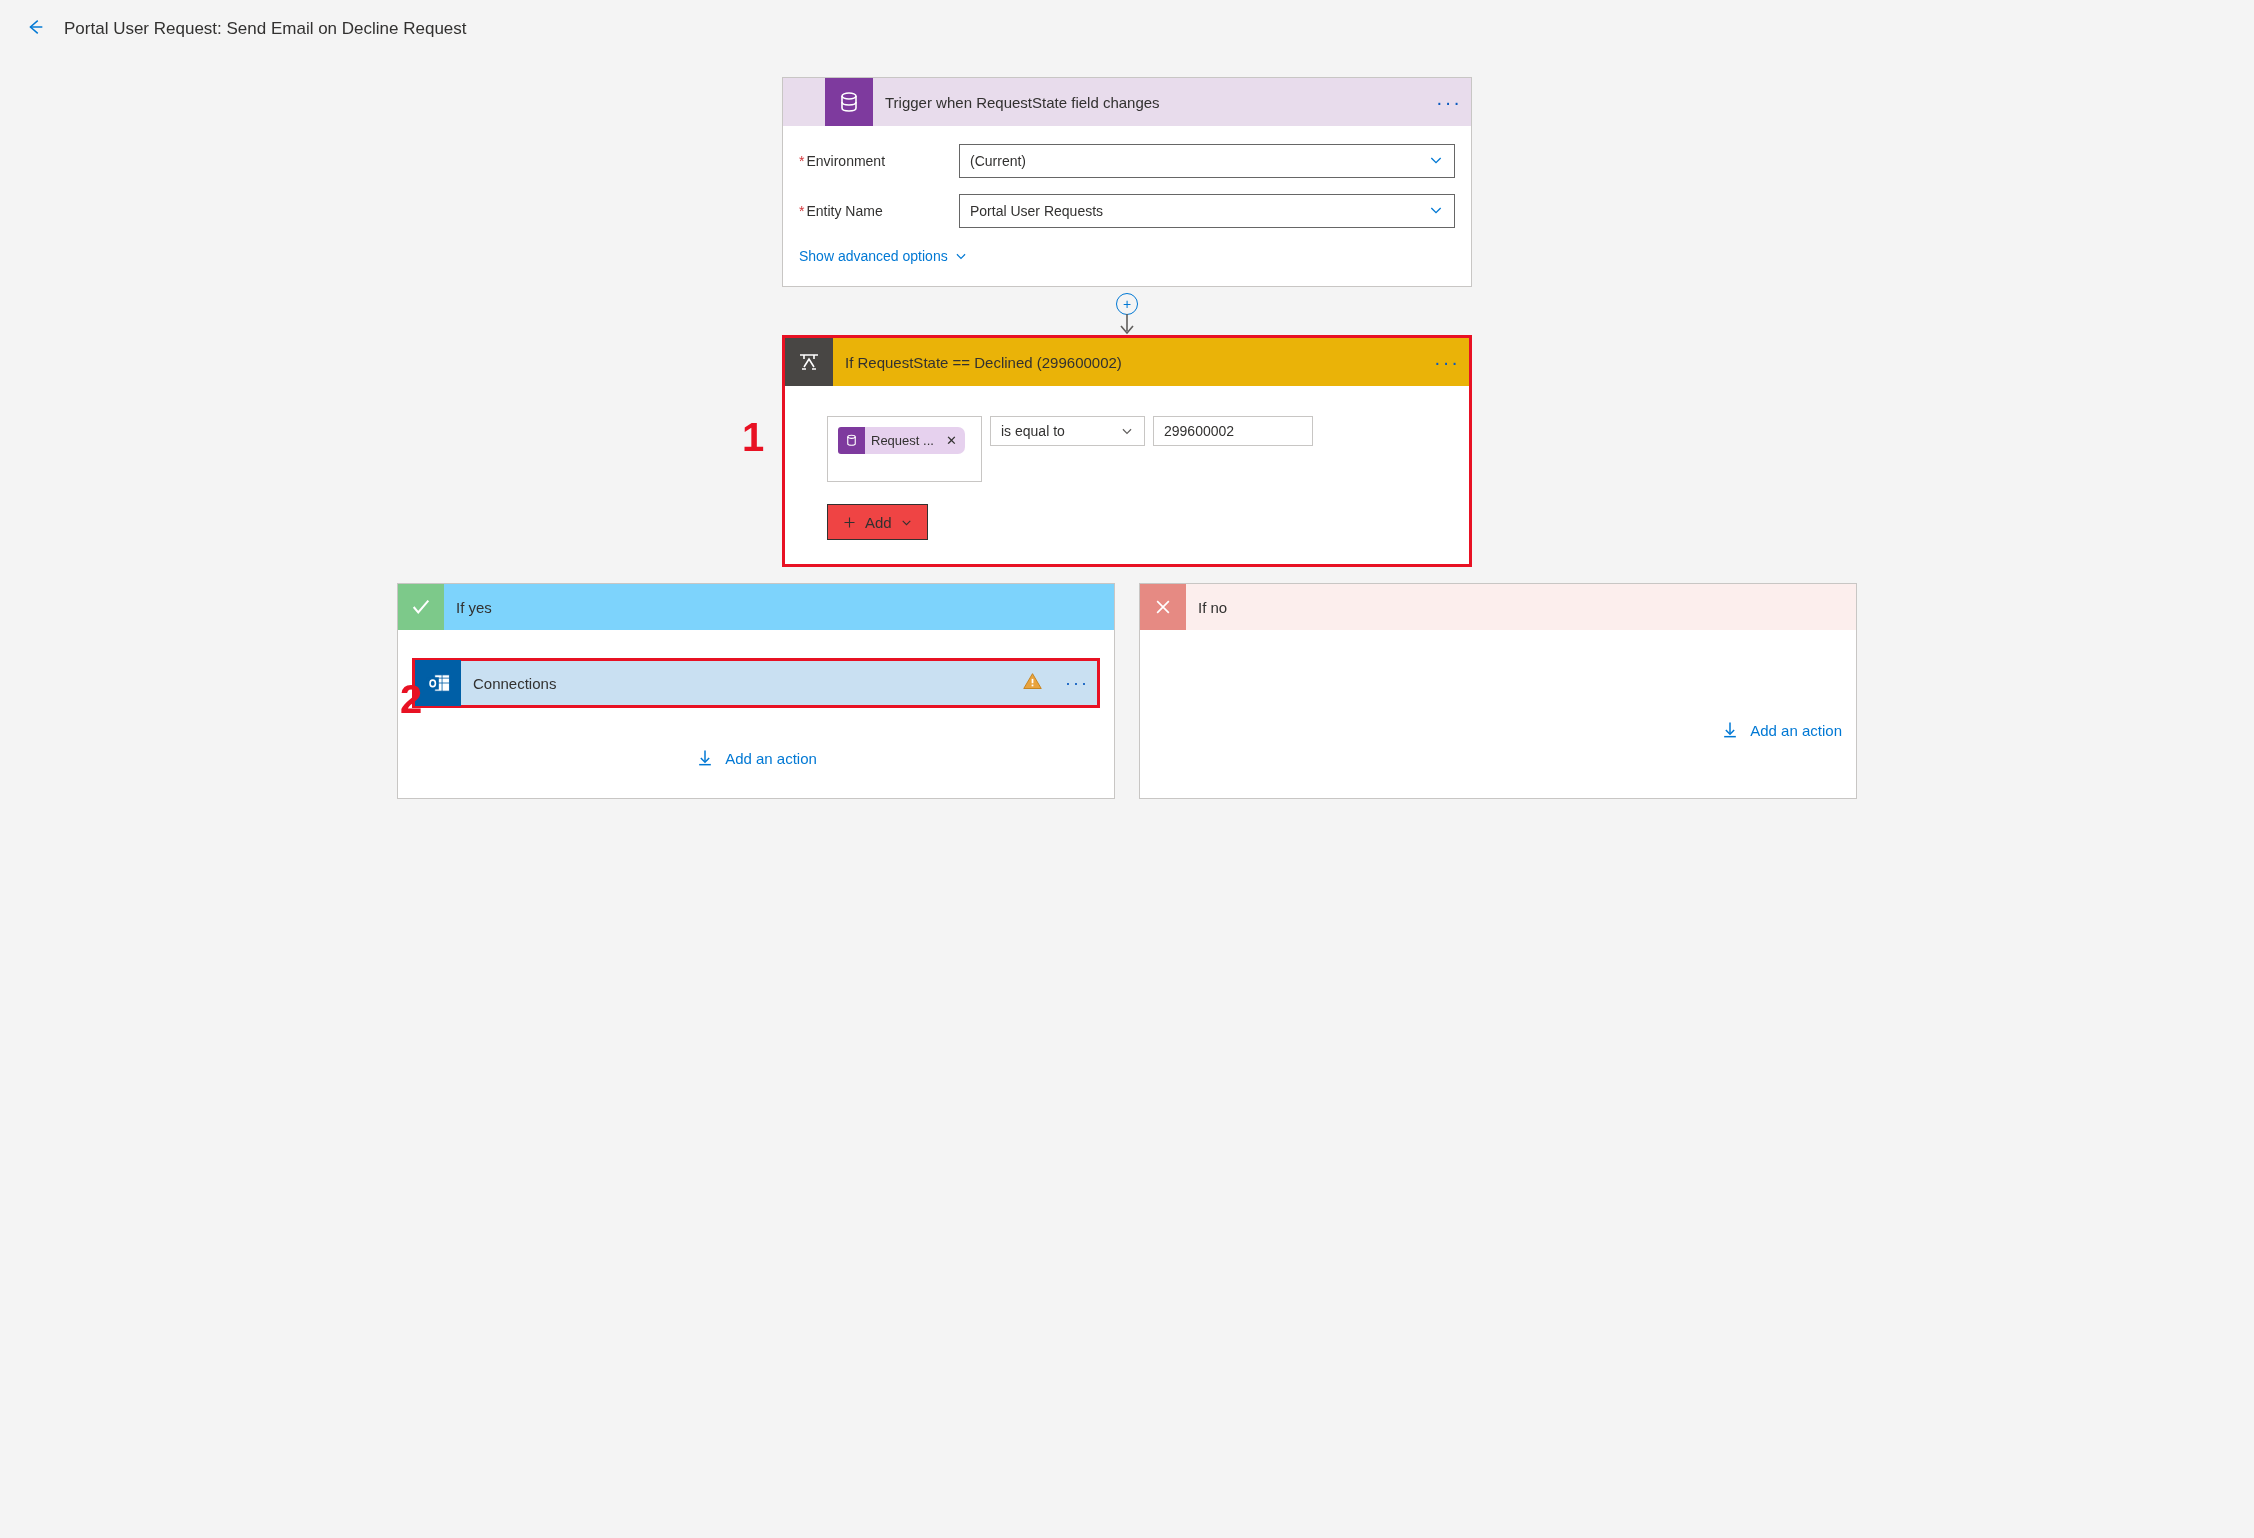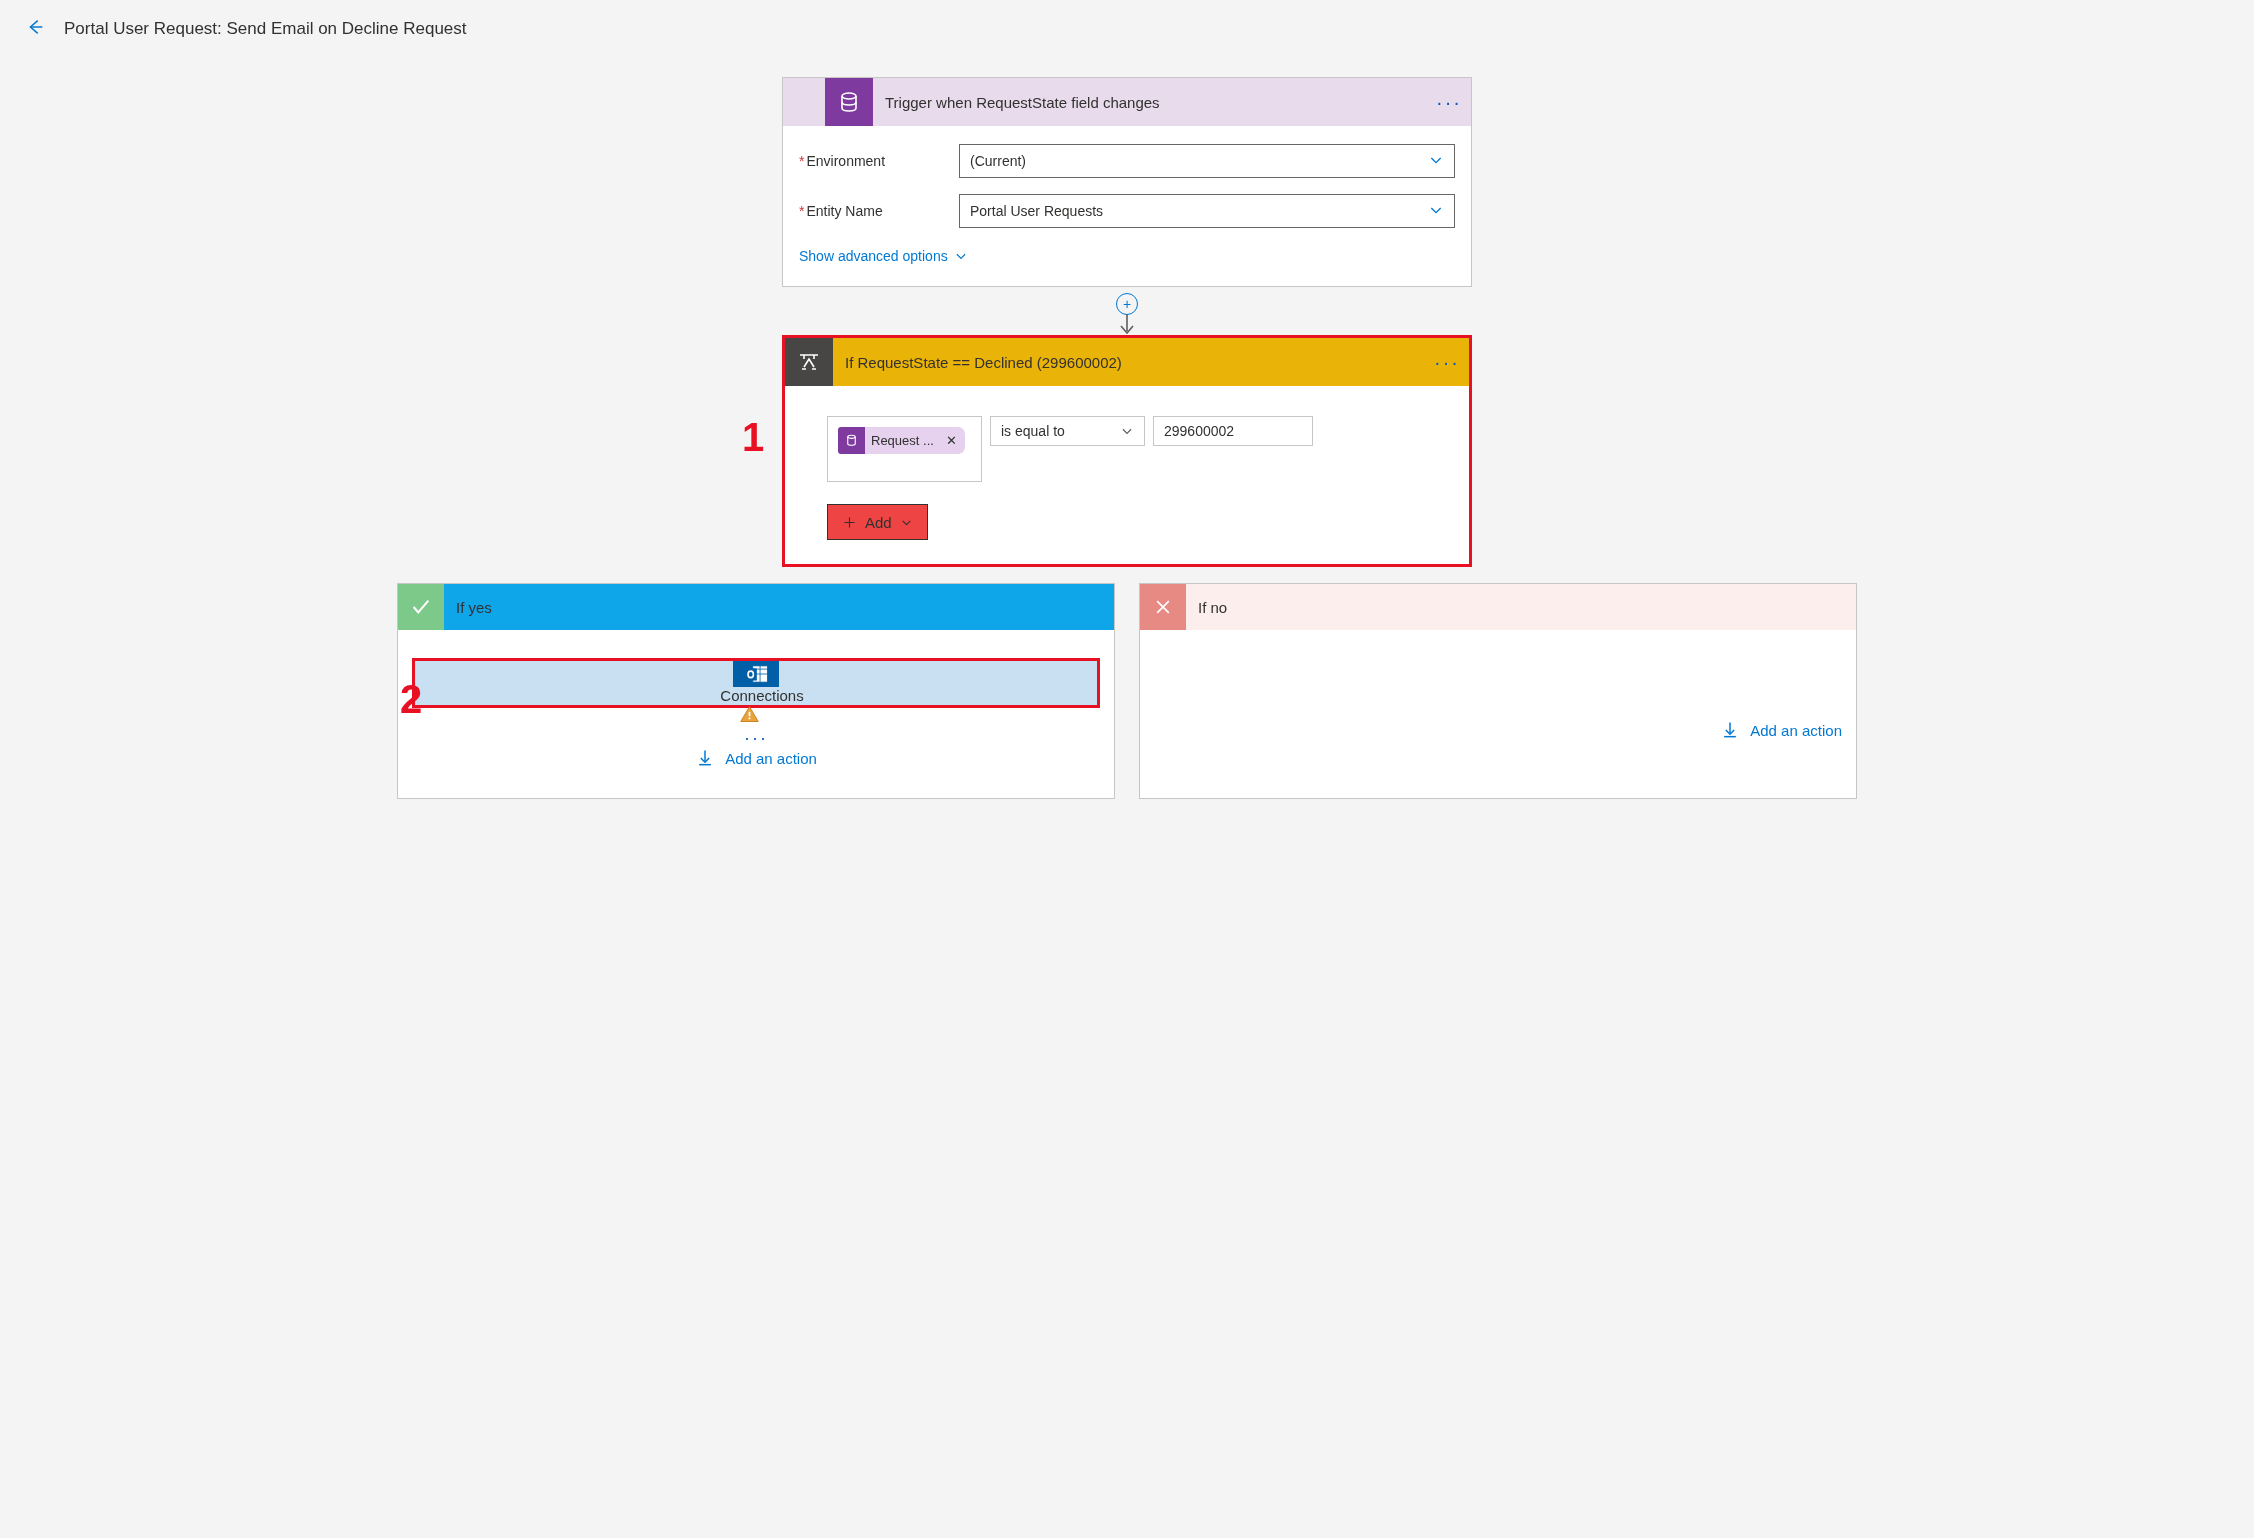--- a/index.html
+++ b/index.html
@@ -146,34 +146,33 @@
     border:1px solid #c8c6c4;
     flex:1;
     max-width: 720px;
   }
   .branch-header {
     height:46px; display:flex; align-items:center;
     padding-right:12px;
   }
   .branch-header .tile { width:46px; height:46px; display:flex; align-items:center; justify-content:center; }
   .branch-header .label { margin-left:12px; font-size:15px; }
-  .yes-hdr { background:#0ea5e9; }
+  .yes-hdr { background:#7dd3fc; }
   .yes-hdr .tile { background:#7dc98a; color:#fff; }
   .no-hdr { background:#fceeed; }
   .no-hdr .tile { background:#e68a83; color:#fff; }
   .branch-body { padding: 28px 14px 30px; display:flex; flex-direction:column; align-items:center; }
   
   .action-card {
     border:3px solid #e81123;
     background:#c9e0f2;
     width: 100%;
     height:50px;
     display:flex; align-items:center;
     cursor:pointer;
-    flex-direction:column;
   }
   .action-card .tile { width:46px; height:46px; background:#005fa6; display:flex; align-items:center; justify-content:center; }
   .action-card .label { flex:1; padding-left:12px; font-size:15px; }
   .action-card .warn { margin-right:14px; }
   .action-card .ellipsis { width:40px; text-align:center; color:#0a5abf; letter-spacing:2px; font-size:18px; }
 
   .add-action-link {
     display:flex; align-items:center; gap:10px;
     color:#0078d4; cursor:pointer; font-size:15px; margin-top:40px;
   }

